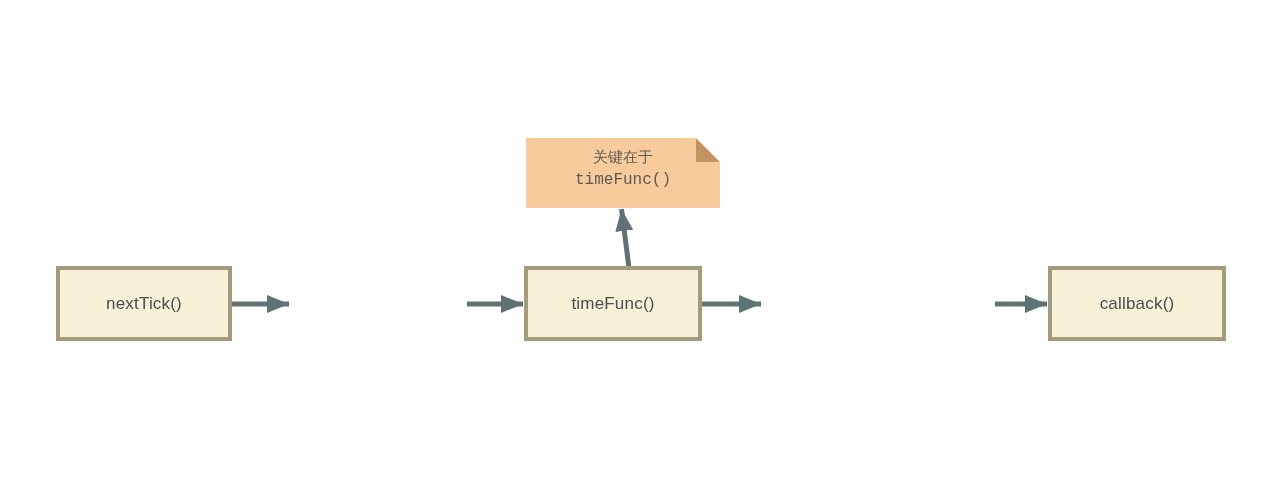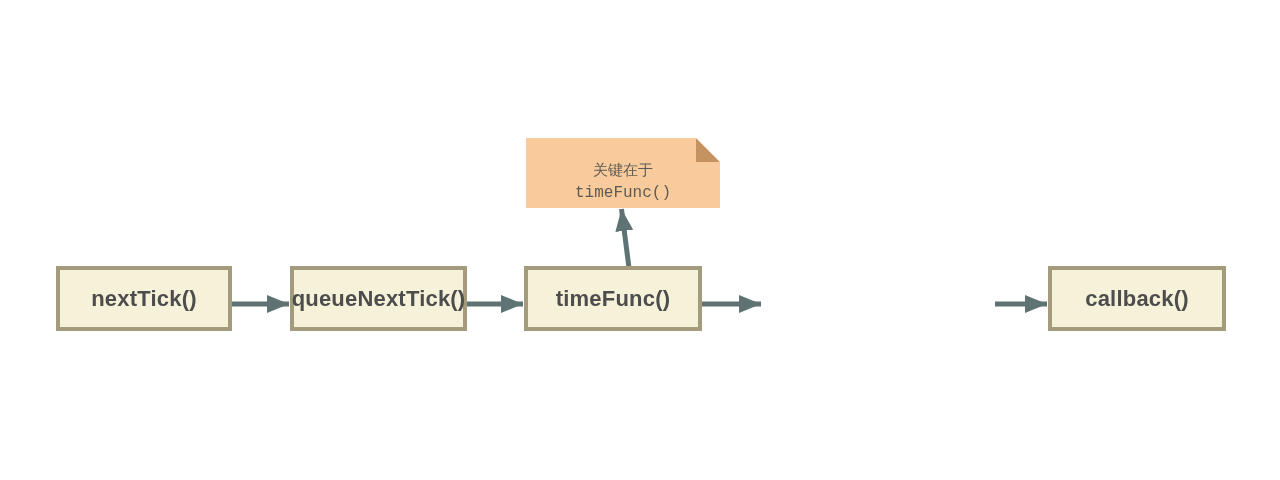--- a/index.html
+++ b/index.html
@@ -11,30 +11,29 @@
   #canvas {
     position: relative;
     width: 1280px;
     height: 480px;
     background: #ffffff;
     overflow: hidden;
   }
   .node {
     position: absolute;
     box-sizing: border-box;
-    height: 65px;
+    height: 75px;
     background: var(--node-fill, #f6f1d9);
     border: 4px solid var(--node-border, #a39b7c);
     color: var(--node-text, #4d4d4d);
-    font-size: 22px;
+    font-size: 17px;
     display: flex;
     align-items: center;
     justify-content: center;
     letter-spacing: 0.2px;
-    font-weight: bold;
   }
   #node-nexttick        { left: 56px;   top: 266px; width: 176px; }
   #node-queuenexttick   { left: 290px;  top: 266px; width: 177px; }
   #node-timefunc        { left: 524px;  top: 266px; width: 178px; }
   #node-nexttickhandler { left: 762px;  top: 266px; width: 233px; }
   #node-callback        { left: 1048px; top: 266px; width: 178px; }
 
   .note {
     position: absolute;
     left: 526px;
@@ -49,21 +48,21 @@
   .note-fold {
     position: absolute;
     left: 170px;
     top: 0;
     width: 24px;
     height: 24px;
     background: var(--note-fold, #c59360);
     clip-path: polygon(0 0, 24px 24px, 0 24px);
   }
   .note-line1 {
-    margin-top: 21px;
+    margin-top: 8px;
     font-size: 15px;
     line-height: 22px;
     font-family: "Liberation Sans", sans-serif;
   }
   .note-line2 {
     font-size: 16px;
     line-height: 24px;
     font-family: "Liberation Mono", "DejaVu Sans Mono", monospace;
   }
   svg.arrows {
@@ -88,23 +87,20 @@
     <line class="arrow-stroke" x1="467" y1="304" x2="523" y2="304" marker-end="url(#head)" stroke="#5f7274" stroke-width="5"></line>
     <line class="arrow-stroke" x1="702" y1="304" x2="761" y2="304" marker-end="url(#head)" stroke="#5f7274" stroke-width="5"></line>
     <line class="arrow-stroke" x1="995" y1="304" x2="1047" y2="304" marker-end="url(#head)" stroke="#5f7274" stroke-width="5"></line>
     <line class="arrow-stroke" x1="629" y1="268" x2="621.5" y2="209" marker-end="url(#head)" stroke="#5f7274" stroke-width="5"></line>
   </svg>
 
   <div class="node" id="node-nexttick">
     <span>nextTick()</span>
   </div>
 
-  <div class="node" id="node-queuenexttick">
-    <span>queueNextTick()</span>
-  </div>
 
   <div class="node" id="node-timefunc">
     <span>timeFunc()</span>
   </div>
 
 
   <div class="node" id="node-callback">
     <span>callback()</span>
   </div>
 

